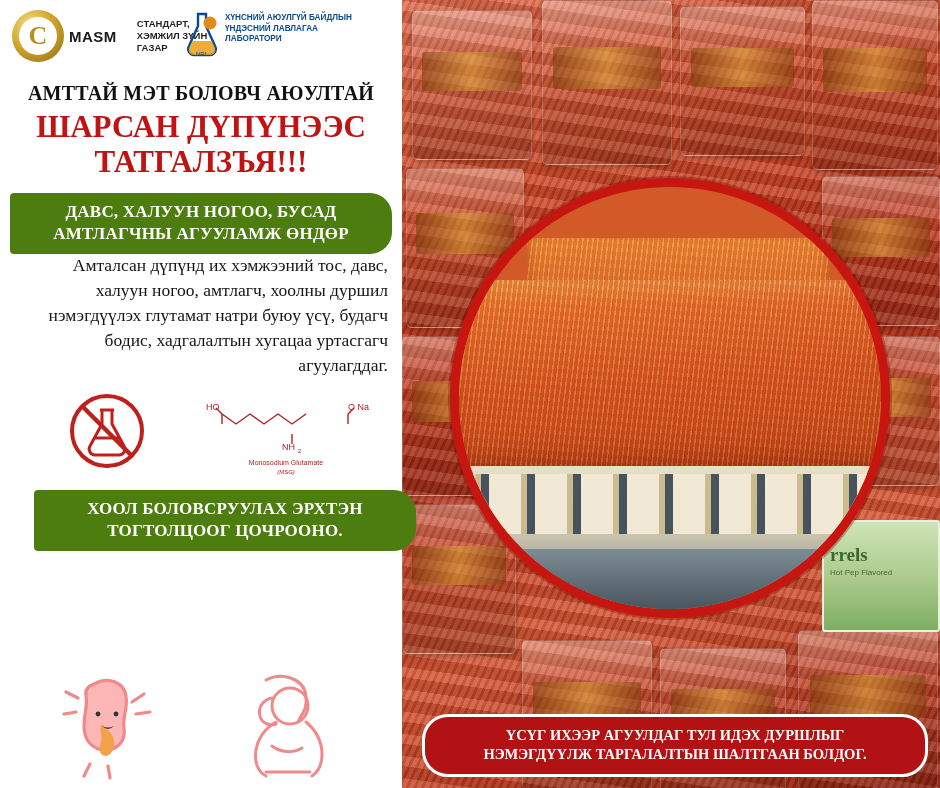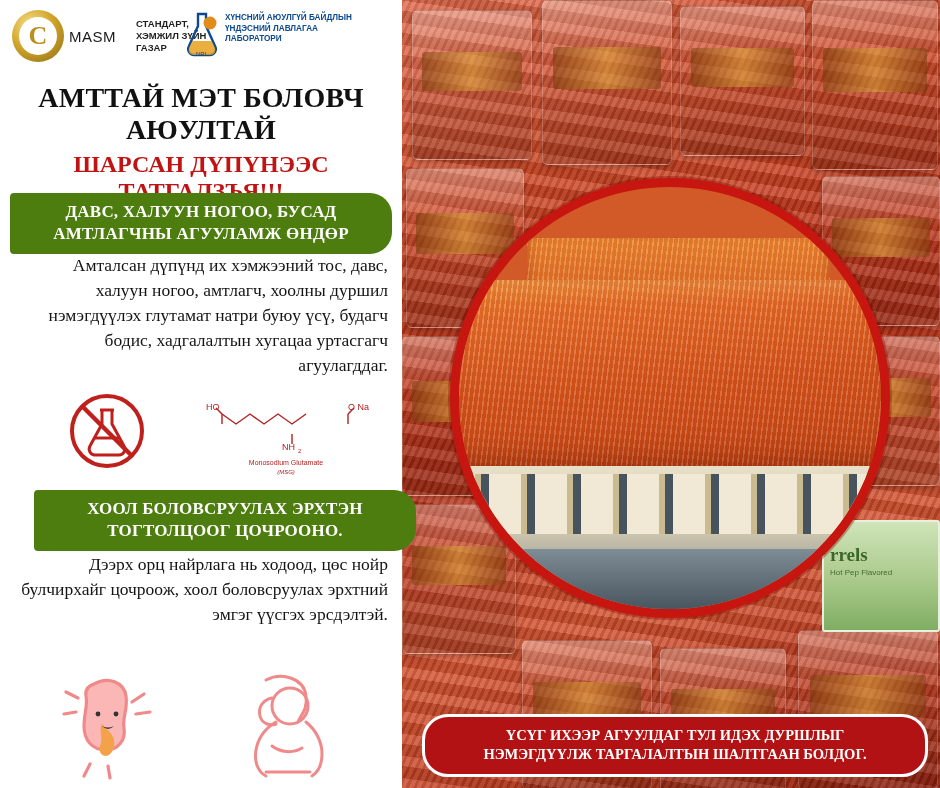--- a/index.html
+++ b/index.html
@@ -58,21 +58,21 @@
     font-family: "Liberation Serif", serif;
     font-size: 26px;
     font-weight: bold;
     color: #b8901f;
     line-height: 1;
   }
   .masm-word {
     margin-left: 5px;
     font-family: "Liberation Sans", sans-serif;
     font-size: 15px;
-    font-weight: normal;
+    font-weight: bold;
     letter-spacing: 0.5px;
     color: #1a1a1a;
   }
   .masm-text {
     margin-left: 20px;
     font-family: "Liberation Sans", sans-serif;
     font-size: 9.5px;
     font-weight: bold;
     line-height: 1.25;
     color: #1f1f1f;
@@ -102,28 +102,28 @@
 
   
   .headline {
     position: absolute;
     left: 0; top: 82px;
     width: 402px;
     text-align: center;
   }
   .headline .line1 {
     font-family: "Liberation Serif", serif;
-    font-size: 28px;
+    font-size: 20px;
     font-weight: bold;
     color: #111111;
     letter-spacing: 0.2px;
   }
   .headline .line2 {
     font-family: "Liberation Serif", serif;
-    font-size: 24px;
+    font-size: 31px;
     font-weight: bold;
     color: #c01313;
     margin-top: 5px;
     line-height: 1.12;
   }
 
   
   .banner {
     position: absolute;
     left: 10px;
@@ -464,21 +464,20 @@
           <span>Monosodium Glutamate</span><br>
           <span class="sub">(MSG)</span>
         </div>
       </div>
     </div>
 
     <div class="banner b2">
       <span style="white-space:pre-line;">ХООЛ БОЛОВСРУУЛАХ ЭРХТЭН
 ТОГТОЛЦООГ ЦОЧРООНО.</span>
     </div>
-    <div class="body-text t2">Дээрх орц найрлага нь ходоод, цөс нойр булчирхайг цочроож, хоол боловсруулах эрхтний эмгэг үүсгэх эрсдэлтэй.</div>
 
     <div class="bottom-icons">
       <div class="stomach-icon">
         <svg width="104" height="112" viewBox="0 0 104 112">
           <g fill="none" stroke="#f08a8a" stroke-width="3.2" stroke-linecap="round">
             <path d="M34 16 c14 -8 30 -2 32 12 c2 14 -4 22 -2 32 c2 12 -6 22 -18 22 c-14 0 -22 -10 -22 -24 c0 -14 4 -20 2 -30 c-1 -6 2 -10 8 -12 z" fill="#fbb6b6"></path>
             <path d="M30 96 l-6 12"></path>
             <path d="M48 98 l2 12"></path>
             <path d="M72 34 l12 -8"></path>
             <path d="M76 46 l14 -2"></path>

